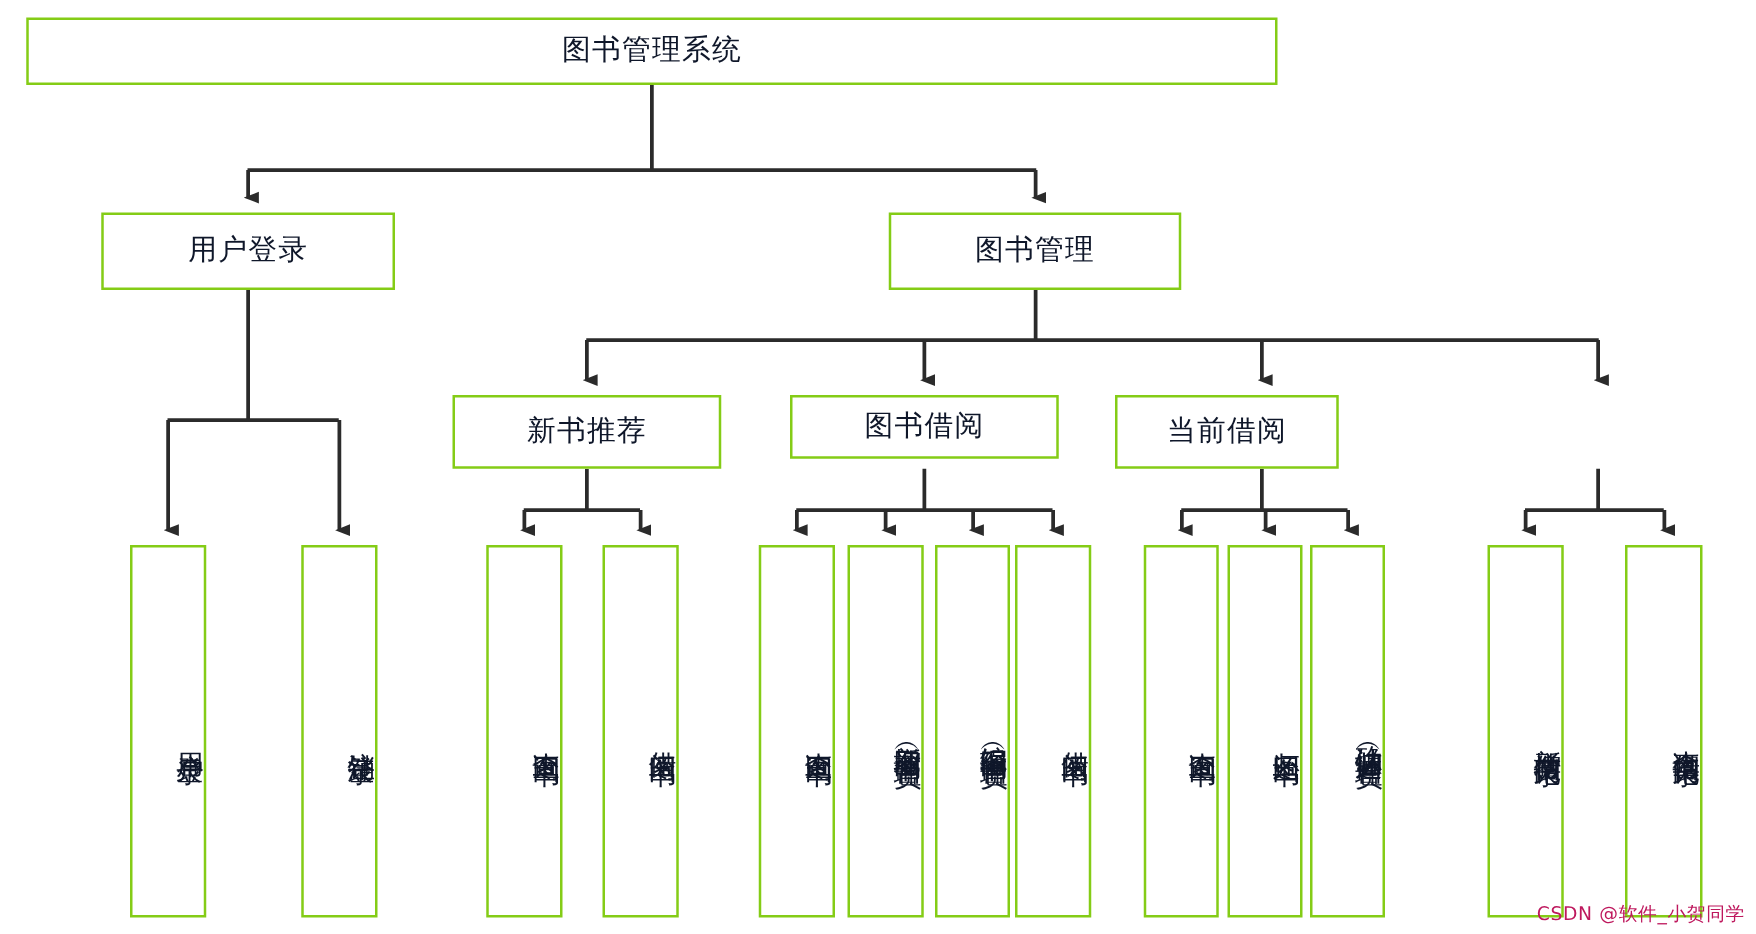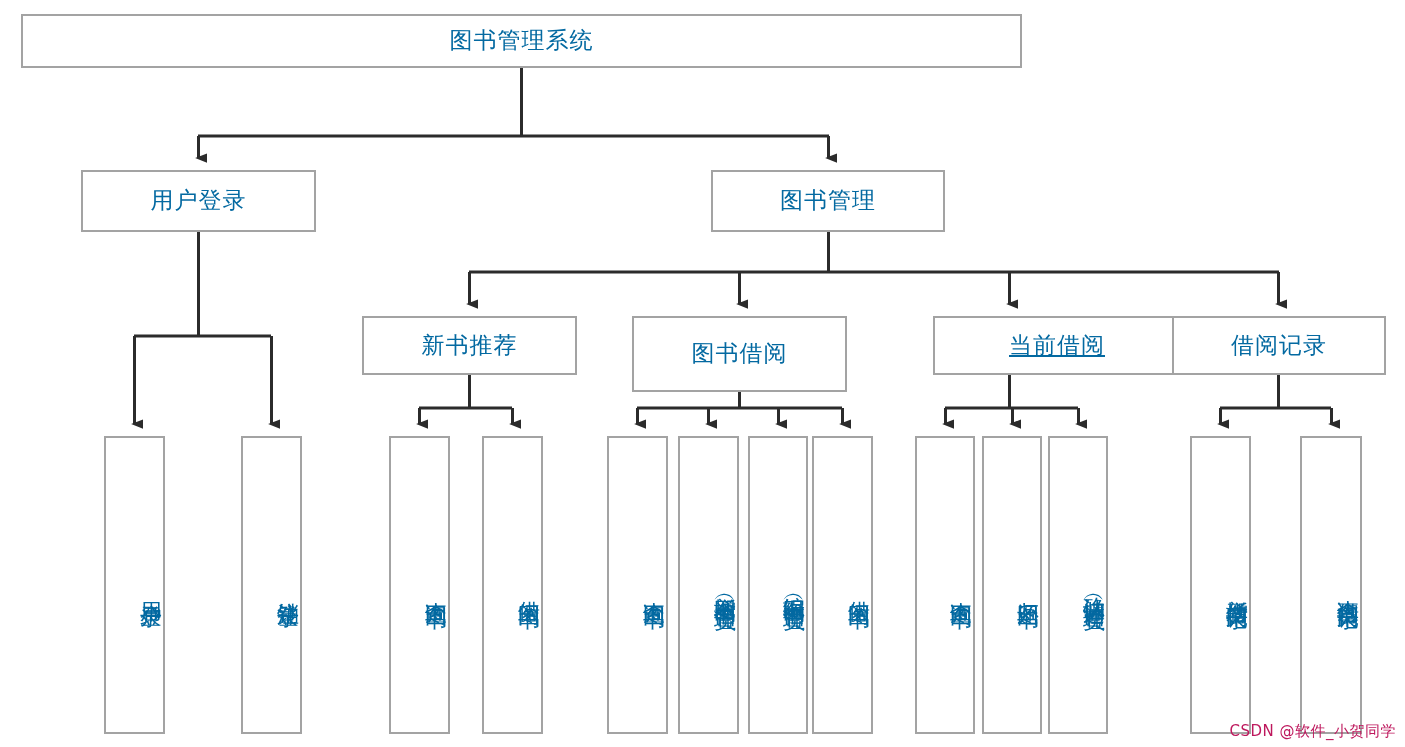--- a/index.html
+++ b/index.html
@@ -19,25 +19,25 @@
     position: absolute;
     left: 0;
     top: 0;
     width: 1405px;
     height: 747px;
   }
   .node {
     position: absolute;
     box-sizing: border-box;
     background: #ffffff;
-    border: 2px solid #a3a3a3;
+    border: 2px solid #84cc16;
     display: flex;
     align-items: center;
     justify-content: center;
-    color: #0369a1;
+    color: #0f172a;
     z-index: 3;
   }
   .node.h {
     font-size: 23px;
     letter-spacing: 1px;
   }
   .node.v {
     font-size: 22px;
     writing-mode: vertical-rl;
     text-orientation: upright;
@@ -128,28 +128,25 @@
   <div class="node h" style="left:81px; top:170px; width:235px; height:62px;">
     <span class="label">用户登录</span>
   </div>
   <div class="node h" style="left:362px; top:316px; width:215px; height:59px;">
     <span class="label">新书推荐</span>
   </div>
 
   <div class="node h" style="left:711px; top:170px; width:234px; height:62px;">
     <span class="label">图书管理</span>
   </div>
-  <div class="node h" style="left:632px; top:316px; width:215px; height:76px;">
+  <div class="node h" style="left:632px; top:316px; width:215px; height:51px;">
     <span class="label">图书借阅</span>
   </div>
-  <div class="node h" style="left:933px; top:316px; width:248px; height:59px;text-decoration:underline;">
+  <div class="node h" style="left:892px; top:316px; width:179px; height:59px;">
     <span class="label">当前借阅</span>
-  </div>
-  <div class="node h" style="left:1172px; top:316px; width:214px; height:59px;">
-    <span class="label">借阅记录</span>
   </div>
 
   <div class="node v" style="left:104px; top:436px; width:61px; height:298px;">
     <span class="label">用户登录</span>
   </div>
   <div class="node v" style="left:241px; top:436px; width:61px; height:298px;">
     <span class="label">注销登录</span>
   </div>
   <div class="node v" style="left:389px; top:436px; width:61px; height:298px;">
     <span class="label">查询图书</span>

